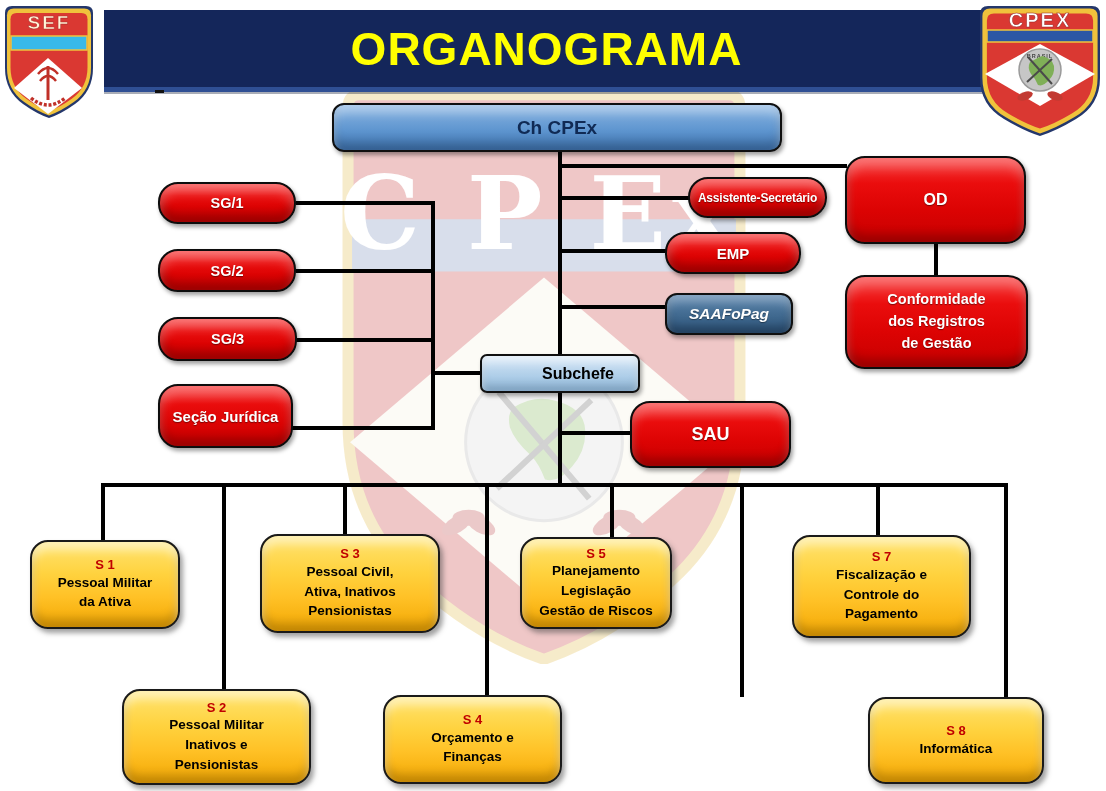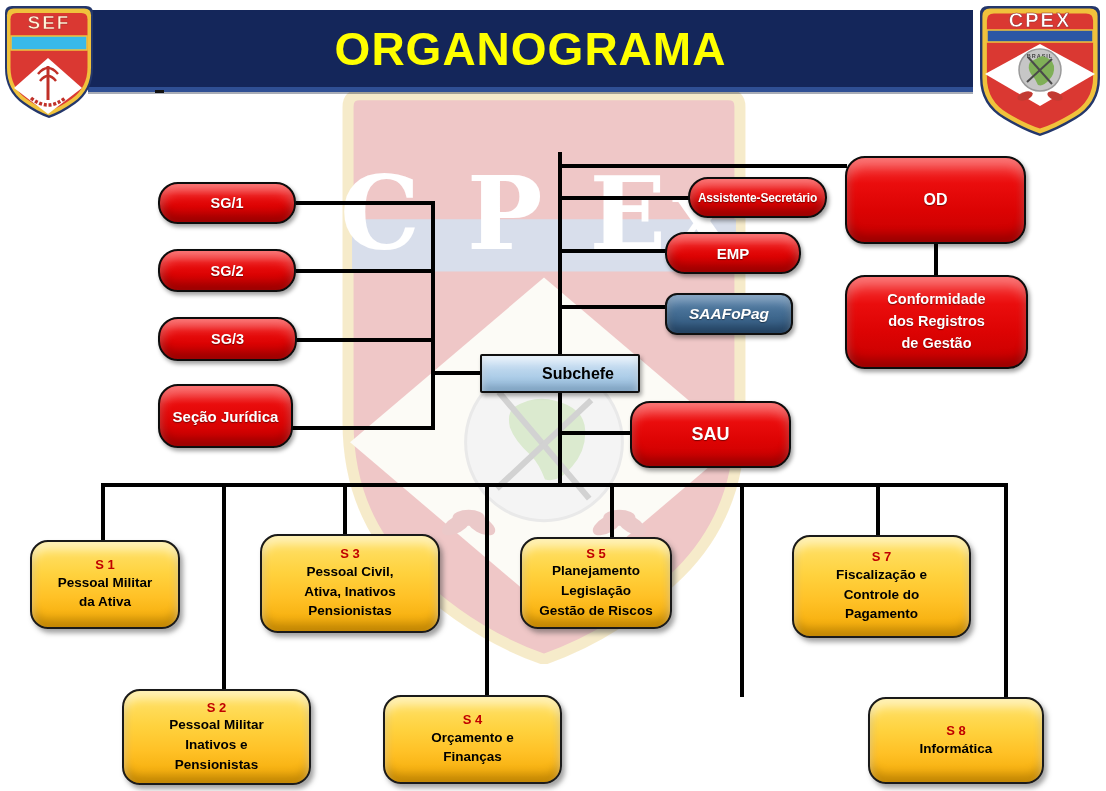--- a/index.html
+++ b/index.html
@@ -1,20 +1,20 @@
 <!DOCTYPE html>
 <html><head>
 <meta charset="utf-8">
 <style>
   html,body{margin:0;padding:0;background:#fff;}
   #canvas{position:relative;width:1106px;height:791px;background:#ffffff;overflow:hidden;
           font-family:"Liberation Sans","DejaVu Sans",sans-serif;}
 
   
-  .banner{position:absolute;left:88px;top:10px;width:885px;height:77px;
+  .banner{position:absolute;left:104px;top:10px;width:885px;height:77px;
           background:#14265A;border-bottom:5px solid #2F4F94;z-index:4;
           display:flex;align-items:center;justify-content:center;
           box-shadow:0 2px 0 rgba(10,20,50,.35);}
   .banner .title{color:#FFFF00;font-size:46px;font-weight:bold;letter-spacing:1px;}
 
   .stray{position:absolute;left:155px;top:90px;width:9px;height:3px;background:#111;z-index:4;}
 
   
   .ln{position:absolute;background:#000;z-index:1;}
 
@@ -22,21 +22,21 @@
   .node{position:absolute;z-index:3;display:flex;flex-direction:column;align-items:center;
         justify-content:center;text-align:center;font-weight:bold;box-sizing:border-box;padding:2px 4px;}
   .red{background:linear-gradient(180deg,#f94343 0%,#ea0d0d 30%,#dc0303 62%,#c60000 100%);
        border:2.5px solid #0d0d0d;border-radius:20px;color:#fff;
        text-shadow:0 1px 1px rgba(0,0,0,.45);
        box-shadow:inset 0 9px 11px rgba(255,255,255,.28),inset 0 -8px 10px rgba(0,0,0,.22),2px 3px 4px rgba(0,0,0,.38);}
   .blue{background:linear-gradient(180deg,#8ab5e2 0%,#5f96d0 55%,#3f74b1 100%);
         border:2.5px solid #101010;border-radius:12px;color:#102a54;
         box-shadow:inset 0 8px 10px rgba(255,255,255,.35),inset 0 -8px 10px rgba(0,0,0,.18),2px 3px 4px rgba(0,0,0,.38);}
   .lightblue{background:linear-gradient(180deg,#d6e7f7 0%,#b0cfe9 55%,#93bcdf 100%);
-        border:2px solid #101010;border-radius:2px;color:#000;
+        border:2px solid #101010;border-radius:7px;color:#000;
         box-shadow:inset 0 6px 8px rgba(255,255,255,.5),inset 0 -6px 8px rgba(0,0,0,.15),2px 3px 4px rgba(0,0,0,.35);padding-left:40px;}
   .darkblue{background:linear-gradient(180deg,#5d86ae 0%,#40698f 55%,#2e567f 100%);
         border:2.5px solid #101010;border-radius:12px;color:#fff;font-style:italic;
         text-shadow:0 1px 1px rgba(0,0,0,.4);
         box-shadow:inset 0 7px 9px rgba(255,255,255,.28),inset 0 -7px 9px rgba(0,0,0,.25),2px 3px 4px rgba(0,0,0,.38);}
   .yellow{background:linear-gradient(180deg,#ffe470 0%,#ffd23e 38%,#ffc126 65%,#f2a703 100%);
         border:2px solid #1a1a1a;border-radius:18px;color:#000;
         box-shadow:inset 0 8px 10px rgba(255,255,255,.5),inset 0 -8px 10px rgba(0,0,0,.2),3px 4px 5px rgba(70,70,70,.5);}
   .yellow .code{font-size:13px;color:#C00000;line-height:1.2;}
   .yellow .ytext{font-size:13.5px;line-height:1.45;}
@@ -131,20 +131,23 @@
   <div class="ln" style="left:101px;top:483px;width:907px;height:4px"></div>
   <div class="ln" style="left:101px;top:483px;width:4px;height:58px"></div>
   <div class="ln" style="left:343px;top:483px;width:4px;height:54px"></div>
   <div class="ln" style="left:610px;top:483px;width:4px;height:56px"></div>
   <div class="ln" style="left:876px;top:483px;width:4px;height:54px"></div>
   <div class="ln" style="left:222px;top:483px;width:4px;height:208px"></div>
   <div class="ln" style="left:485px;top:483px;width:4px;height:214px"></div>
   <div class="ln" style="left:740px;top:483px;width:4px;height:214px"></div>
   <div class="ln" style="left:1004px;top:483px;width:4px;height:216px"></div>
 
+  <div class="node blue" style="left:332px;top:103px;width:450px;height:49px;font-size:19px">
+    <span>Ch CPEx</span>
+  </div>
 
   <div class="node red" style="left:158px;top:182px;width:138px;height:42px;font-size:14.5px">
     <span>SG/1</span>
   </div>
   <div class="node red" style="left:158px;top:249px;width:138px;height:43px;font-size:14.5px">
     <span>SG/2</span>
   </div>
   <div class="node red" style="left:158px;top:317px;width:139px;height:44px;font-size:14.5px">
     <span>SG/3</span>
   </div>

